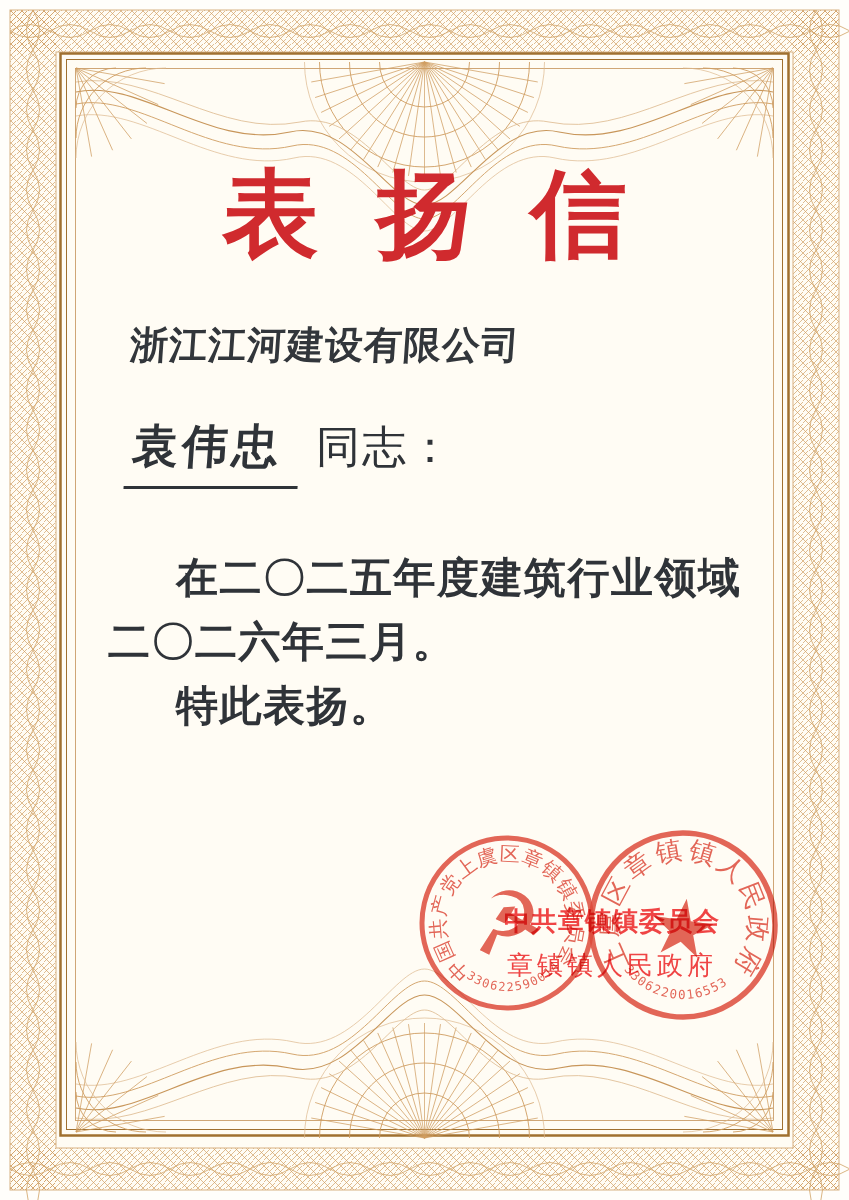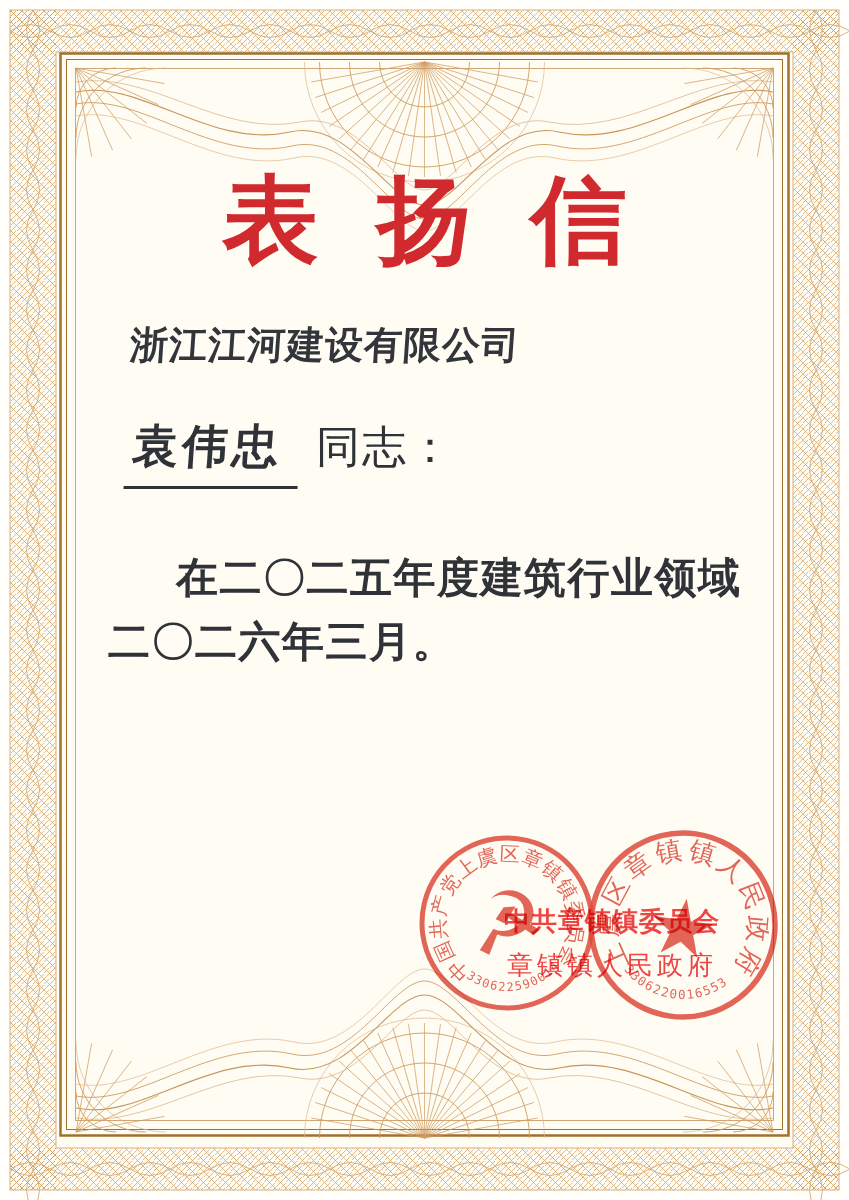--- a/index.html
+++ b/index.html
@@ -10,21 +10,21 @@
     background:#fffefb;
     overflow:hidden;
     font-family:"Liberation Serif","DejaVu Serif",serif;
   }
   .border-svg, .seal-svg{
     position:absolute;left:0;top:0;width:849px;height:1200px;
     pointer-events:none;
   }
   .seal-svg{mix-blend-mode:multiply;}
   .title{
-    position:absolute;top:168px;left:0;right:0;
+    position:absolute;top:162px;left:0;right:0;
     text-align:center;
     font-size:96px;font-weight:900;
     color:#d02a2e;
     letter-spacing:58px;padding-left:58px;
     line-height:1.1;
   }
   .script{transform:skewX(-4deg);}
   .company{
     position:absolute;top:320px;left:130px;
     font-size:38px;color:#32363b;letter-spacing:1px;
@@ -157,20 +157,21 @@
   <div class="company script">浙江江河建设有限公司</div>
 
   <div class="name-row">
     <span class="name script">袁伟忠</span>
     <span class="salutation">同志：</span>
   </div>
 
   <div class="body-text">
     <div class="indent">在二〇二五年度建筑行业领域</div>
     <div>二〇二六年三月。</div>
+    <div class="indent">特此表扬。</div>
   </div>
 
   <div class="signature">
     <div class="sig-line1">中共章镇镇委员会</div>
     <div class="sig-line2">章镇镇人民政府</div>
   </div>
 
   <svg class="seal-svg" viewBox="0 0 849 1200" xmlns="http://www.w3.org/2000/svg" xmlns:xlink="http://www.w3.org/1999/xlink">
     <defs>
       <path id="lring" d="M463.2,966.8 A62,62 0 1 1 550.8,966.8"></path>

